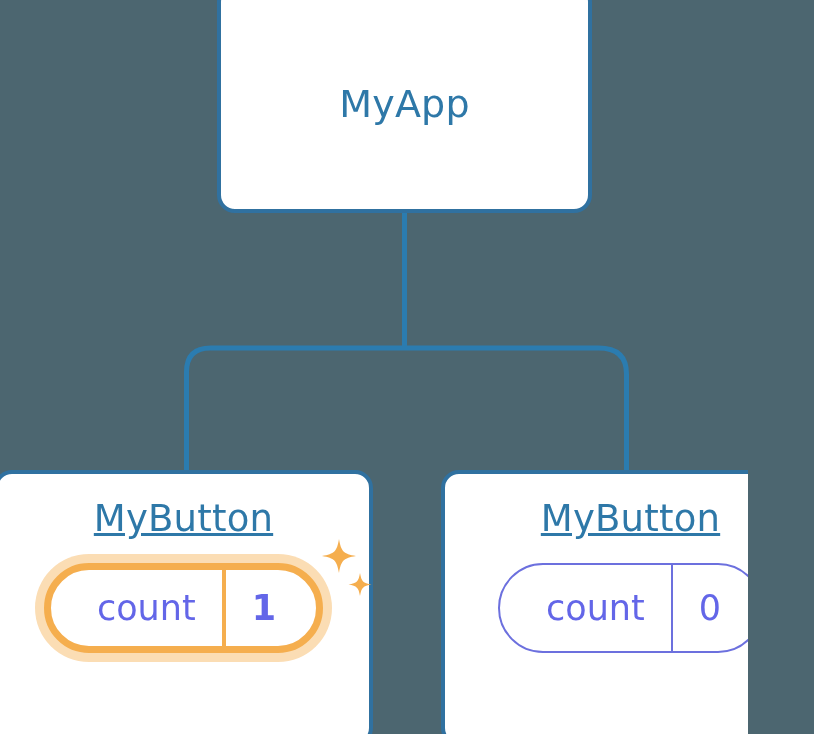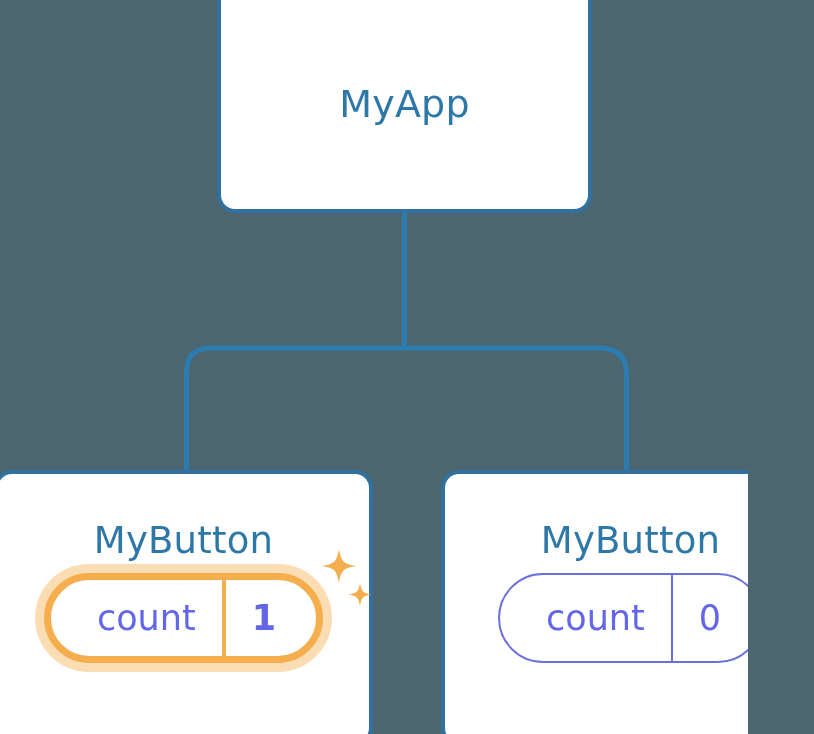--- a/index.html
+++ b/index.html
@@ -79,27 +79,28 @@
     line-height: 1;
     white-space: nowrap;
   }
 
   #node-root .node-title {
     font-size: 38px;
     margin-top: 10px;
   }
 
   .child-title {
-    margin-top: 48px;
+    margin-top: 26px;
+    text-decoration: underline;
   }
 
   
   .pill-wrap {
     position: relative;
-    margin-top: 14px;
+    margin-top: 26px;
     display: flex;
     align-items: center;
     justify-content: center;
   }
 
   .pill {
     position: relative;
     display: flex;
     align-items: stretch;
     height: 90px;

